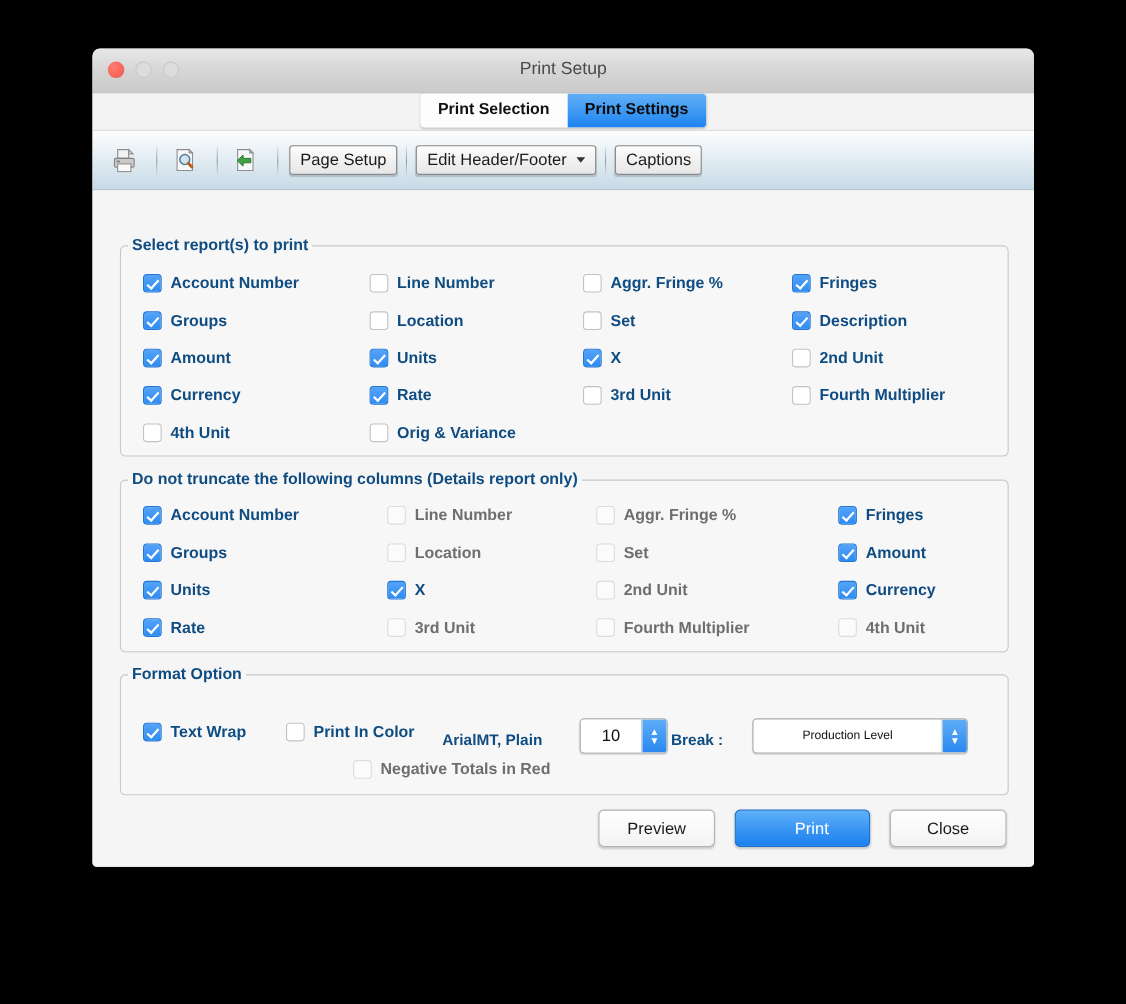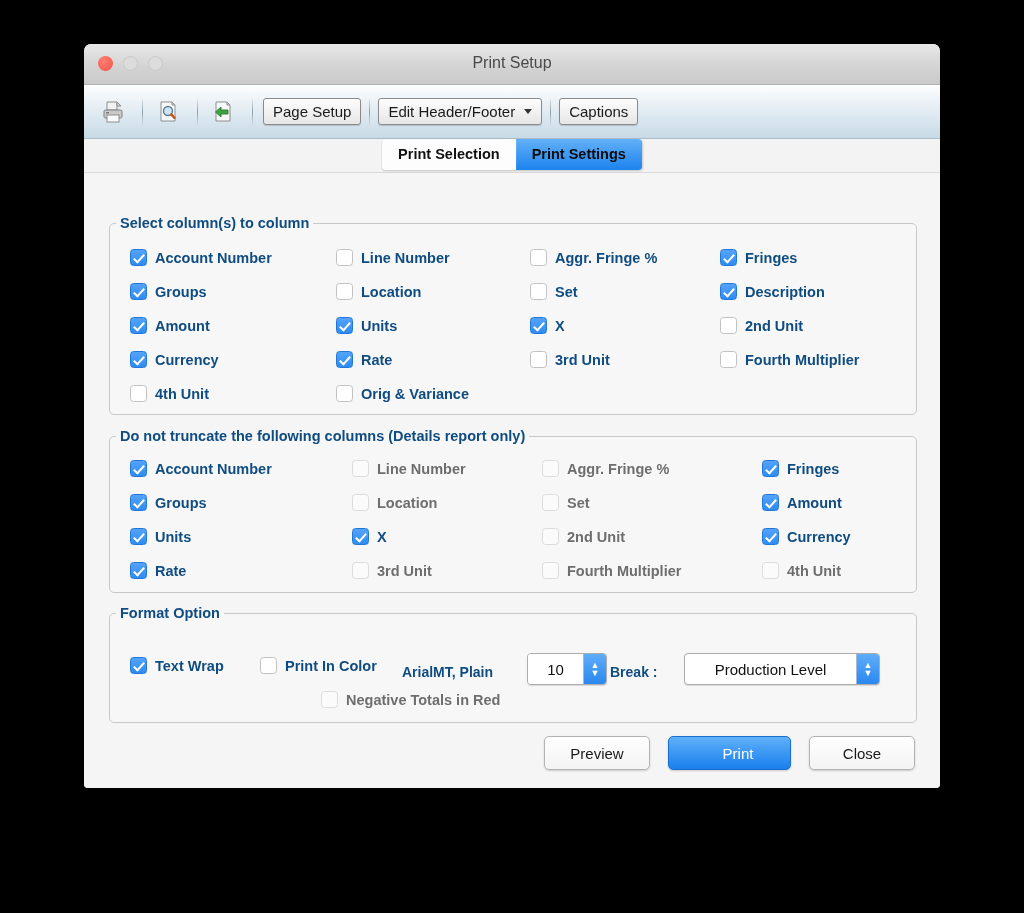--- a/index.html
+++ b/index.html
@@ -206,21 +206,21 @@
     display: flex;
     height: 30px;
     border: 1px solid #adadad;
     border-radius: 4px;
     overflow: hidden;
     background: #fff;
     box-shadow: 0 1px 1px rgba(0,0,0,0.12);
   }
   .select-ctl .val {
     display: flex; align-items: center; justify-content: center;
-    font-size: 15px; color: #111; flex: 1;
+    font-size: 11px; color: #111; flex: 1;
   }
 
   
   #btnrow { position: absolute; right: 25px; top: 563px; display: flex; gap: 18px; }
   .bbtn {
     width: 104px; height: 32px;
     border-radius: 5px;
     font-size: 15px;
     display: flex; align-items: center; justify-content: center;
     cursor: default;
@@ -243,20 +243,31 @@
 
 <div id="window">
 
   <div id="titlebar">
     <div class="traffic close"></div>
     <div class="traffic min"></div>
     <div class="traffic max"></div>
     <div id="title">Print Setup</div>
   </div>
 
+  <div id="tabbar">
+    <div id="tabs">
+      <div class="tab">
+        <span>Print Selection</span>
+      </div>
+      <div class="tab active">
+        <span>Print Settings</span>
+      </div>
+    </div>
+  </div>
+
   <div id="toolbar">
     <div class="tb-icon">
       <svg width="26" height="26" viewBox="0 0 26 26">
         <path d="M7 3 L17 3 L17 11 L7 11 Z" fill="#f2f2f2" stroke="#8e8e8e" stroke-width="1"></path>
         <path d="M17 3 L21 7 L17 7 Z" fill="#d8d8d8" stroke="#8e8e8e" stroke-width="1"></path>
         <rect x="4" y="11" width="18" height="8" rx="1.5" fill="#c9c9c9" stroke="#808080" stroke-width="1"></rect>
         <rect x="7" y="16" width="12" height="7" fill="#fafafa" stroke="#8e8e8e" stroke-width="1"></rect>
         <rect x="6" y="13" width="3" height="1.5" fill="#7a7a7a"></rect>
       </svg>
     </div>
@@ -286,35 +297,24 @@
     <div class="tb-btn">
       <span>Edit Header/Footer</span>
       <span class="tb-caret"></span>
     </div>
     <div class="tb-sep"></div>
     <div class="tb-btn">
       <span>Captions</span>
     </div>
   </div>
 
-  <div id="tabbar">
-    <div id="tabs">
-      <div class="tab">
-        <span>Print Selection</span>
-      </div>
-      <div class="tab active">
-        <span>Print Settings</span>
-      </div>
-    </div>
-  </div>
-
   <div id="content">
 
     <fieldset class="grp" id="grp-select">
-      <legend>Select column(s) to column</legend>
+      <legend>Select report(s) to print</legend>
 
       <div class="cb-row">
 
         <div class="cb" style="left:20px; top:18px;">
             <span class="box on"></span>
             <span class="lbl">Account Number</span>
           </div>
         <div class="cb" style="left:20px; top:52px;">
             <span class="box on"></span>
             <span class="lbl">Groups</span>

